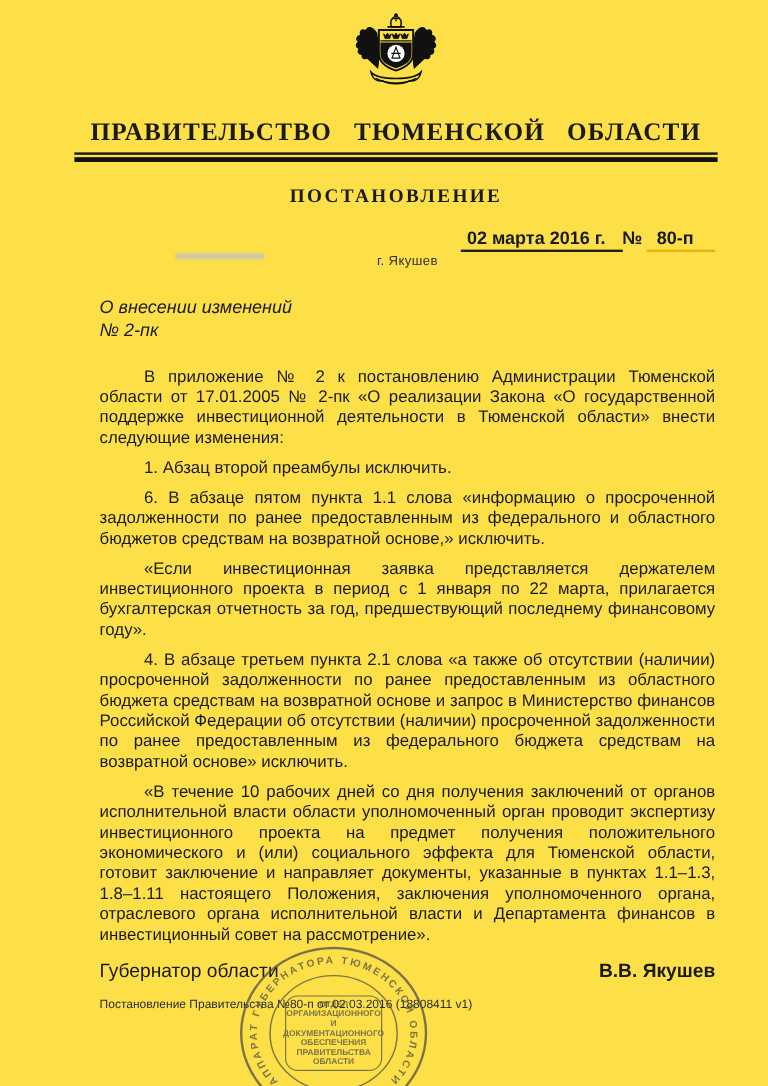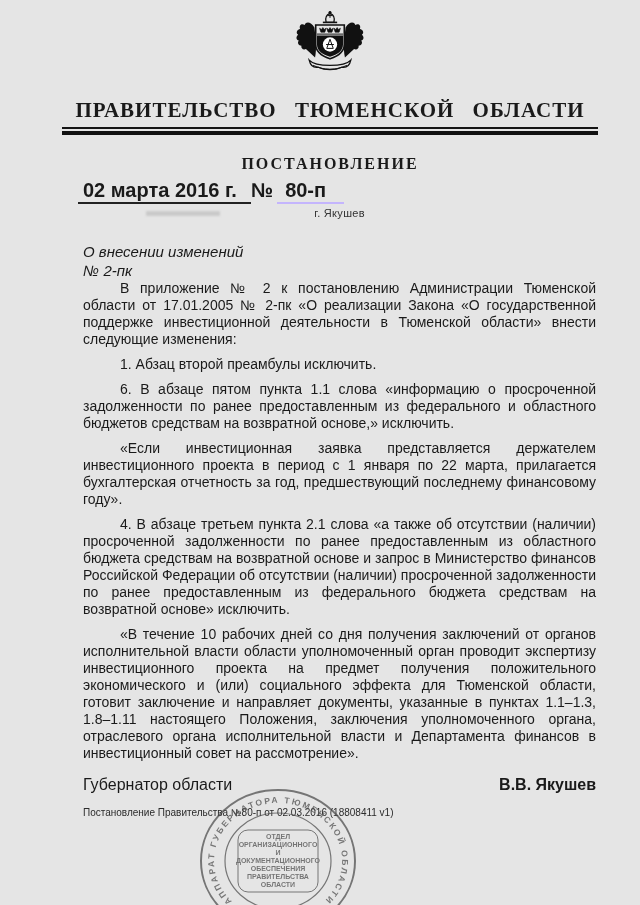--- a/index.html
+++ b/index.html
@@ -1,47 +1,47 @@
 <!DOCTYPE html>
 <html><head>
 <meta charset="utf-8">
 <style>
   html,body{margin:0;padding:0;background:#ffffff;}
   .page{
     position:relative;
     width:640px;height:905px;
-    background:#e5e5e5;
+    background:#fde047;
     overflow:hidden;
     font-family:"Liberation Sans", sans-serif;
     color:#1a1a1a;
   }
   .head{margin:0 42px 0 62px;text-align:center;}
   .emblem-wrap{padding-top:10px;line-height:0;}
   .org-title{
     margin-top:6px;
     font-family:"Liberation Serif", serif;
     font-weight:700;font-size:21px;letter-spacing:1px;word-spacing:12px;
     white-space:nowrap;
   }
   .rule{margin-top:4px;height:2px;border-top:2px solid #151515;border-bottom:4px solid #111;}
   .doc-type{
     margin-top:20px;
     font-family:"Liberation Serif", serif;
     font-weight:700;font-size:16px;letter-spacing:2px;
   }
   .content{margin:0 44px 0 83px;}
-  .date-row{margin-top:6px;display:flex;justify-content:flex-start;align-items:baseline;
-    font-size:20px;font-weight:700;}
+  .date-row{margin-top:17px;display:flex;justify-content:flex-end;align-items:baseline;
+    font-size:15px;font-weight:700;}
   .date{margin-left:-5px;}
   .date .u{border-bottom:2px solid #222;padding:0 14px 1px 5px;}
   .num{font-weight:700;}
-  .num .u{border-bottom:2px solid #c4b5fd;padding:0 18px 1px 8px;margin-left:4px;}
+  .num .u{border-bottom:2px solid #eab308;padding:0 18px 1px 8px;margin-left:4px;}
   .city{margin-top:5px;text-align:center;font-size:11px;letter-spacing:.3px;color:#333;}
   .subject{margin-top:23px;font-style:italic;font-size:15px;line-height:19px;}
-  .body{}
+  .body{margin-top:20px;}
   .body p{
     margin:0 0 8px 0;
     font-size:14px;line-height:17px;
     text-align:justify;text-indent:37px;
   }
   .sig-row{margin-top:14px;display:flex;justify-content:space-between;align-items:baseline;font-size:16px;}
   .sig-pos{font-weight:400;}
   .sig-name{font-weight:700;}
   .footer{margin-top:13px;font-size:10px;color:#2b2b2b;}
   .scan-smudge{

